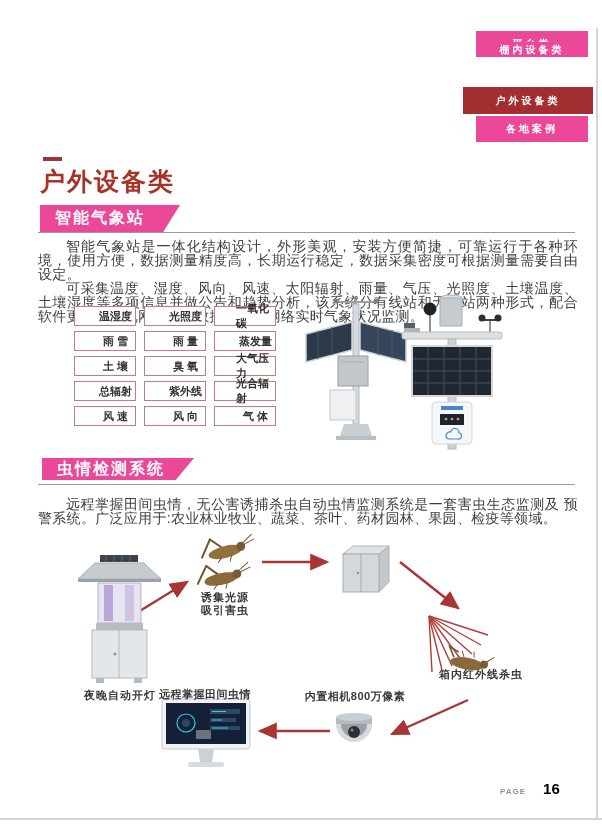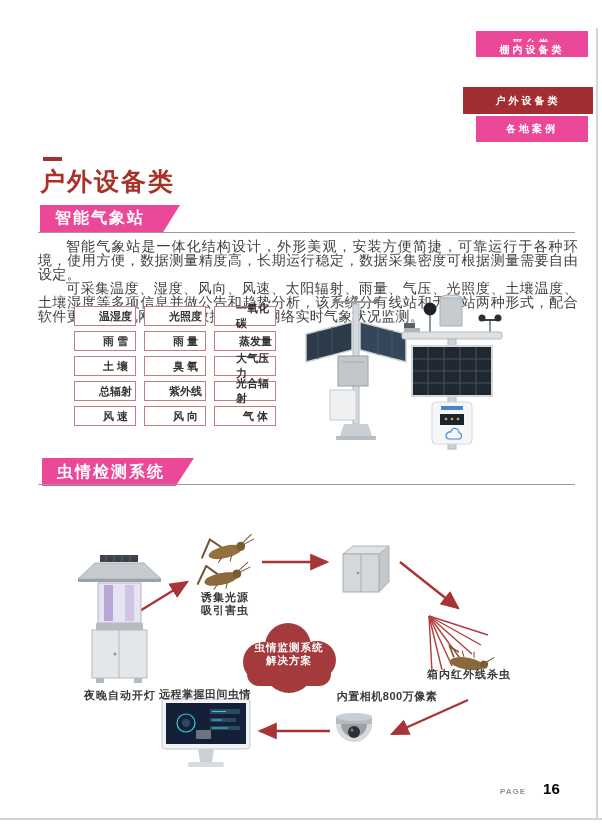--- a/index.html
+++ b/index.html
@@ -135,23 +135,26 @@
     <line x1="11" y1="93" x2="89" y2="93" stroke="#48525e"></line>
     <rect x="30" y="112" width="40" height="42" rx="4" fill="#f5f7f8" stroke="#d3d7da"></rect>
     <rect x="39" y="116" width="22" height="4" fill="#4a84cf"></rect>
     <rect x="38" y="124" width="24" height="11" fill="#1b2430"></rect>
     <circle cx="44" cy="129" r="1.3" fill="#e8a33c"></circle>
       <circle cx="50" cy="129" r="1.3" fill="#e8a33c"></circle>
       <circle cx="56" cy="129" r="1.3" fill="#e8a33c"></circle>
     <path d="M44 146 a4 4 0 0 1 5 -4 a4 4 0 0 1 8 1 a3 3 0 0 1 -1 6 l-9 0 a3.5 3.5 0 0 1 -3 -3 z" fill="none" stroke="#4a84cf" stroke-width="1.2"></path>
   </svg>
 
-  <div class="banner" style="left:42px;top:458px;width:152px;height:28px;">虫情检测系统</div>
+  <div class="banner" style="left:42px;top:458px;width:152px;height:22px;">虫情检测系统</div>
   <div class="hairline" style="left:38px;top:484px;width:537px;"></div>
 
+  <div class="para" style="top:497px;">
+    <p>远程掌握田间虫情，无公害诱捕杀虫自动虫情监测系统是一套害虫生态监测及 预警系统。广泛应用于:农业林业牧业、蔬菜、茶叶、药材园林、果园、检疫等领域。</p>
+  </div>
 
   <svg style="left:55px;top:528px;" width="430" height="215" viewBox="0 0 430 215">
     <defs>
       <marker id="ah" markerWidth="9" markerHeight="8" refX="7" refY="3.5" orient="auto">
         <path d="M0,0 L8,3.5 L0,7 z" fill="#a83436"></path>
       </marker>
     </defs>
     <line x1="75" y1="89" x2="132" y2="54" stroke="#a83436" stroke-width="2.4" marker-end="url(#ah)"></line>
     <line x1="207" y1="34" x2="272" y2="34" stroke="#a83436" stroke-width="2.4" marker-end="url(#ah)"></line>
     <line x1="345" y1="34" x2="403" y2="80" stroke="#a83436" stroke-width="2.4" marker-end="url(#ah)"></line>
@@ -220,33 +223,20 @@
     <g transform="translate(28,40) rotate(10)">
       <ellipse cx="22" cy="10" rx="17" ry="6" fill="#8a6a3b"></ellipse>
       <circle cx="39" cy="8" r="4" fill="#7a5c33"></circle>
       <polyline points="8,6 2,-4 12,0" stroke="#6f5530" stroke-width="1.6" fill="none"></polyline>
       <line x1="18" y1="4" x2="15" y2="-2" stroke="#6f5530"></line>
       <line x1="28" y1="3" x2="27" y2="-3" stroke="#6f5530"></line>
       <line x1="41" y1="5" x2="48" y2="-1" stroke="#6f5530"></line>
     </g>
   </svg>
 
-  <div class="cloud-wrap">
-    <svg width="112" height="76" viewBox="0 0 112 76">
-      <circle cx="30" cy="42" r="20" fill="#a43a3c"></circle>
-      <circle cx="55" cy="26" r="23" fill="#a43a3c"></circle>
-      <circle cx="84" cy="40" r="19" fill="#a43a3c"></circle>
-      <circle cx="56" cy="48" r="25" fill="#a43a3c"></circle>
-      <rect x="14" y="42" width="84" height="24" rx="12" fill="#a43a3c"></rect>
-    </svg>
-    <div class="cloud-text">
-      <div>虫情监测系统</div>
-      <div>解决方案</div>
-    </div>
-  </div>
 
   <svg style="left:162px;top:699px;" width="88" height="74" viewBox="0 0 88 74">
     <rect x="0" y="0" width="88" height="50" rx="3" fill="#f0f2f3" stroke="#c3c8cc"></rect>
     <rect x="4" y="4" width="80" height="41" fill="#132038"></rect>
     <circle cx="24" cy="24" r="9" fill="none" stroke="#3fc9dd" stroke-width="1.2"></circle>
     <circle cx="24" cy="24" r="4" fill="#2a4a63"></circle>
     <rect x="48" y="10" width="30" height="5" fill="#2a4a63"></rect>
     <rect x="48" y="19" width="26" height="4" fill="#2a4a63"></rect>
     <rect x="48" y="27" width="30" height="4" fill="#2a4a63"></rect>
     <line x1="50" y1="12.5" x2="64" y2="12.5" stroke="#3fc9dd" stroke-width="1"></line>
@@ -264,22 +254,22 @@
     <path d="M10 13 a13 13 0 0 0 26 0 z" fill="#9aa0a5"></path>
     <circle cx="23" cy="21" r="6" fill="#2b3036"></circle>
     <circle cx="21" cy="19" r="1.5" fill="#7f8a93"></circle>
   </svg>
 
   <div class="dlabel" style="left:80px;top:689px;width:80px;">夜晚自动开灯</div>
   <div class="dlabel" style="left:194px;top:591px;width:62px;">
     <div>诱集光源</div>
     <div>吸引害虫</div>
   </div>
-  <div class="dlabel" style="left:424px;top:668px;width:90px;">箱内红外线杀虫</div>
-  <div class="dlabel" style="left:300px;top:690px;width:110px;letter-spacing:0.5px;margin-left:32px;">内置相机800万像素</div>
+  <div class="dlabel" style="left:436px;top:668px;width:90px;">箱内红外线杀虫</div>
+  <div class="dlabel" style="left:300px;top:690px;width:110px;letter-spacing:0.5px;">内置相机800万像素</div>
   <div class="dlabel" style="left:150px;top:688px;width:110px;letter-spacing:0.5px;">远程掌握田间虫情</div>
 
   <div class="pagefoot">
     <span class="pl">PAGE</span>
     <span class="pn">16</span>
   </div>
 
 </div>
 
 </body></html>

